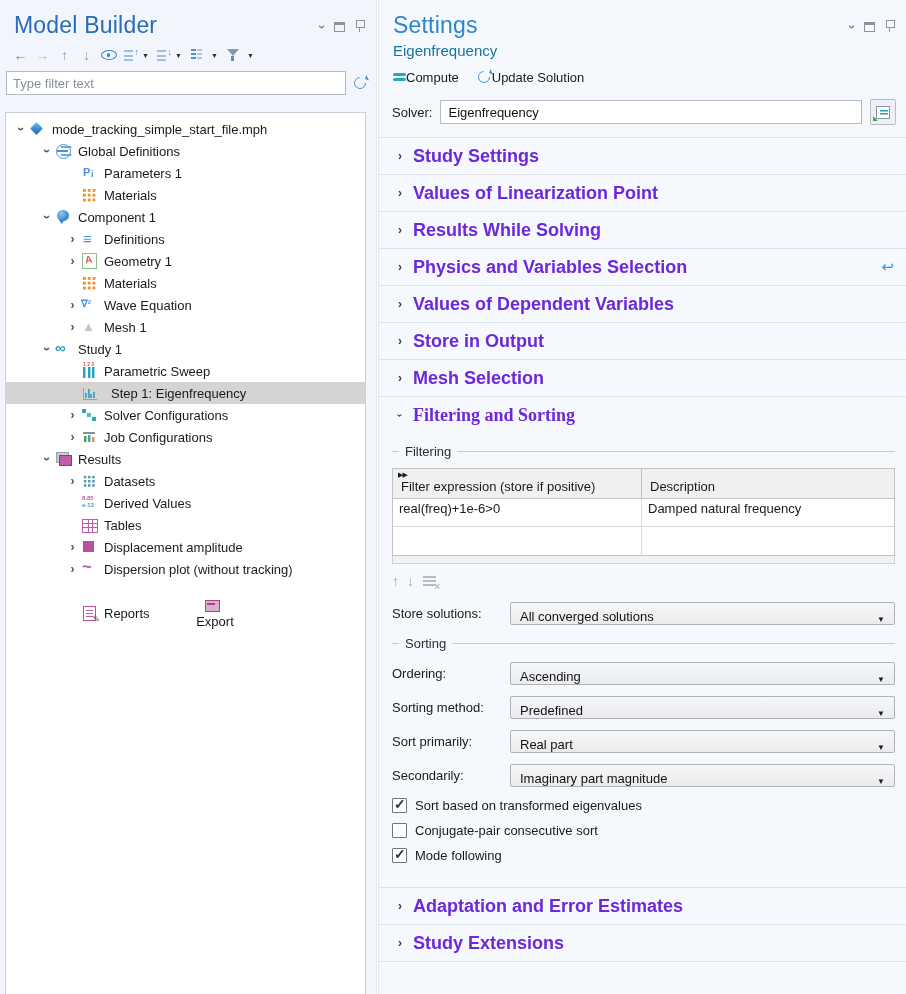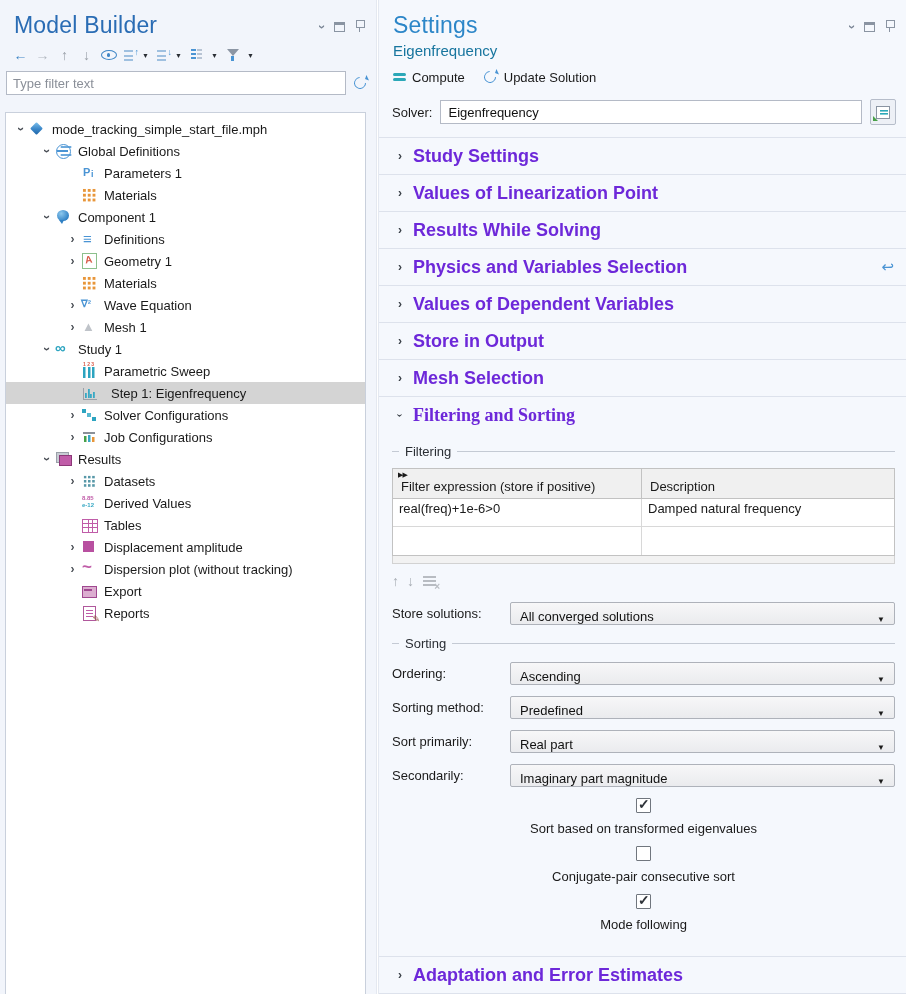--- a/index.html
+++ b/index.html
@@ -104,21 +104,21 @@
   .icon-export::after { content:""; position:absolute; left:3px; top:6px; width:8px; height:2px; background:#a04890; }
   .icon-reports::before { content:""; position:absolute; left:2px; top:1px; width:11px; height:13px; background-color:#fff; border:1px solid #b0589c;
     background-image:linear-gradient(#c05ca8,#c05ca8),linear-gradient(#c05ca8,#c05ca8),linear-gradient(#c05ca8,#c05ca8);
     background-size:7px 1px; background-position:1.5px 3px,1.5px 6px,1.5px 9px; background-repeat:no-repeat; }
   .icon-reports::after { content:"✎"; position:absolute; right:-2px; bottom:-3px; font-size:9px; color:#8a4838; }
 
   
   #st-panel { left:378px; width:528px; background:#f5f8fd; border-left:1px solid #e4e8f0; }
   .st-subtitle { font-size:15px; color:#17759e; padding:3px 0 0 14px; }
   .st-actions { display:flex; align-items:center; gap:7px; padding:10px 0 0 14px; font-size:13px; color:#1a1a1a; }
-  .action-group { display:flex; align-items:center; gap:6px; margin-right:10px; }
+  .action-group { display:flex; align-items:center; margin-right:10px; }
   .icon-compute { position:relative; width:13px; height:11px; }
   .icon-compute::before { content:""; position:absolute; left:0; top:1px; width:13px; height:3px; background:#2ba8b8; border-radius:1.5px; }
   .icon-compute::after { content:""; position:absolute; left:0; top:6.5px; width:13px; height:3px; background:#2ba8b8; border-radius:1.5px; }
 
   .label-row { display:flex; align-items:center; gap:8px; padding:14px 10px 12px 13px; }
   .label-row .lbl { font-size:13px; color:#1a1a1a; }
   #label-input { flex:1; height:24px; border:1px solid #b4bac6; background:#fff; font-size:13px; padding:0 7px; color:#111; font-family:"Liberation Sans",sans-serif; }
   .note-btn { width:26px; height:26px; border:1px solid #b6bdca; background:#edf0f6; border-radius:2px; display:flex; align-items:center; justify-content:center; }
   .icon-note { position:relative; width:14px; height:13px; }
   .icon-note::before { content:""; position:absolute; inset:0; background-color:#fff; border:1px solid #8a94a2;
@@ -153,21 +153,21 @@
   .icon-clearlist { position:relative; width:17px; height:15px; }
   .icon-clearlist::before { content:""; position:absolute; left:1px; top:2px; width:13px; height:10px; background:repeating-linear-gradient(#b8bcc2 0 1.6px, rgba(0,0,0,0) 1.6px 4.2px); }
   .icon-clearlist::after { content:"×"; position:absolute; right:-1px; bottom:-3px; font-size:10px; font-weight:700; color:#b8bcc2; }
 
   .field-row { display:flex; align-items:center; margin:11px 0; }
   .field-row .flabel { width:118px; flex:0 0 118px; font-size:13px; color:#1a1a1a; }
   .combo { flex:1; display:flex; align-items:flex-end; height:23px; background:linear-gradient(#f7f7f8,#eaebee); border:1px solid #aeb2ba; border-radius:2px; padding:0 9px; font-size:13px; color:#111; }
   .combo .caret { margin-left:auto; font-size:8px; color:#1a1a1a; }
   #store-row { margin-top:13px; }
 
-  .cb-row { display:flex; align-items:center; gap:8px; margin:10px 0; font-size:13px; color:#1a1a1a;flex-direction:column; }
+  .cb-row { display:flex; gap:8px; margin:10px 0; font-size:13px; color:#1a1a1a; }
   .cb { position:relative; width:15px; height:15px; border:1px solid #70767e; background:#fff; border-radius:1px; flex:0 0 15px; }
   .cb.checked::after { content:"✓"; position:absolute; left:1px; top:-3px; font-size:14px; font-weight:700; color:#30343a; }
 </style>
 </head>
 <body>
 
 <div id="mb-panel" class="panel">
   <div class="panel-titlebar">
     <span class="panel-title">Model Builder</span>
     <span class="win-icons">
@@ -295,21 +295,21 @@
         <div class="trow" style="padding-left: 58px;">
           <span class="chev">›</span>
           <span class="ticon icon-dispamp"></span>
           <span class="tlabel">Displacement amplitude</span>
         </div>
         <div class="trow" style="padding-left: 58px;">
           <span class="chev">›</span>
           <span class="ticon icon-dispersion"></span>
           <span class="tlabel">Dispersion plot (without tracking)</span>
         </div>
-        <div class="trow" style="padding-left: 58px;">
+        <div class="trow" style="padding-left: 58px; flex-direction: column;">
           <span class="chev"></span>
           <span class="ticon icon-export"></span>
           <span class="tlabel">Export</span>
         </div>
         <div class="trow" style="padding-left: 58px;">
           <span class="chev"></span>
           <span class="ticon icon-reports"></span>
           <span class="tlabel">Reports</span>
         </div>
       </div>

